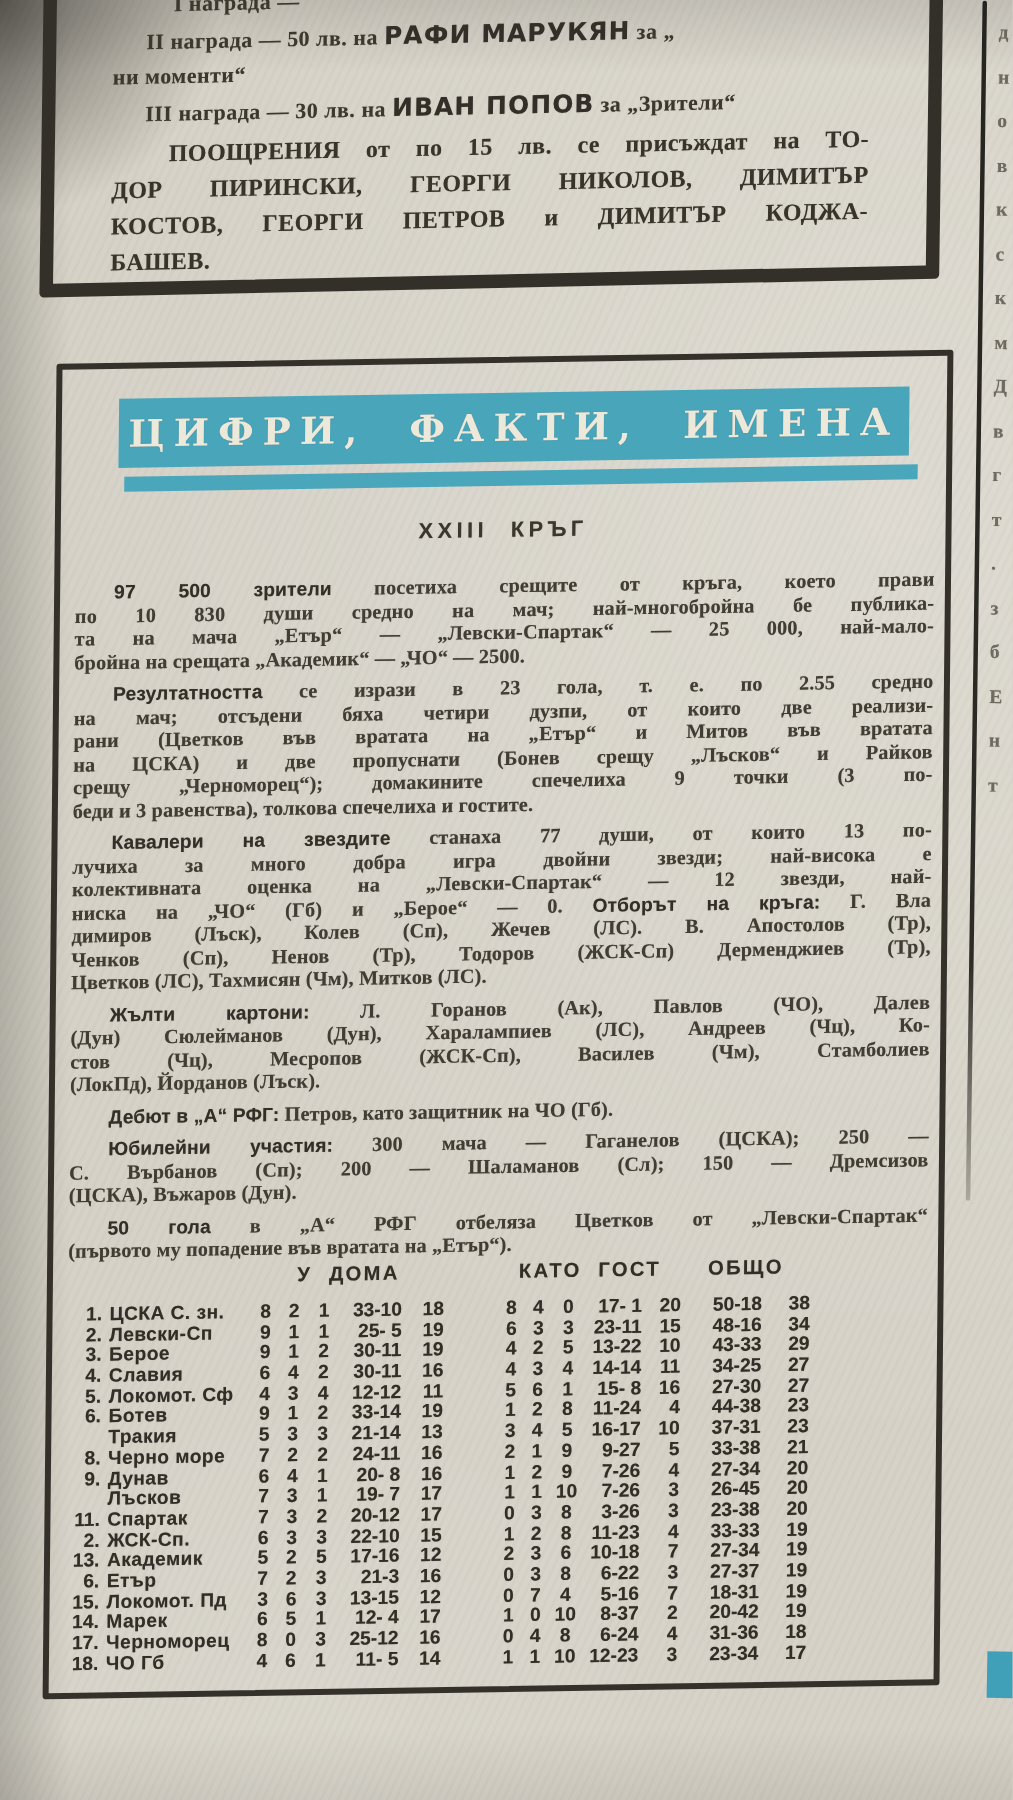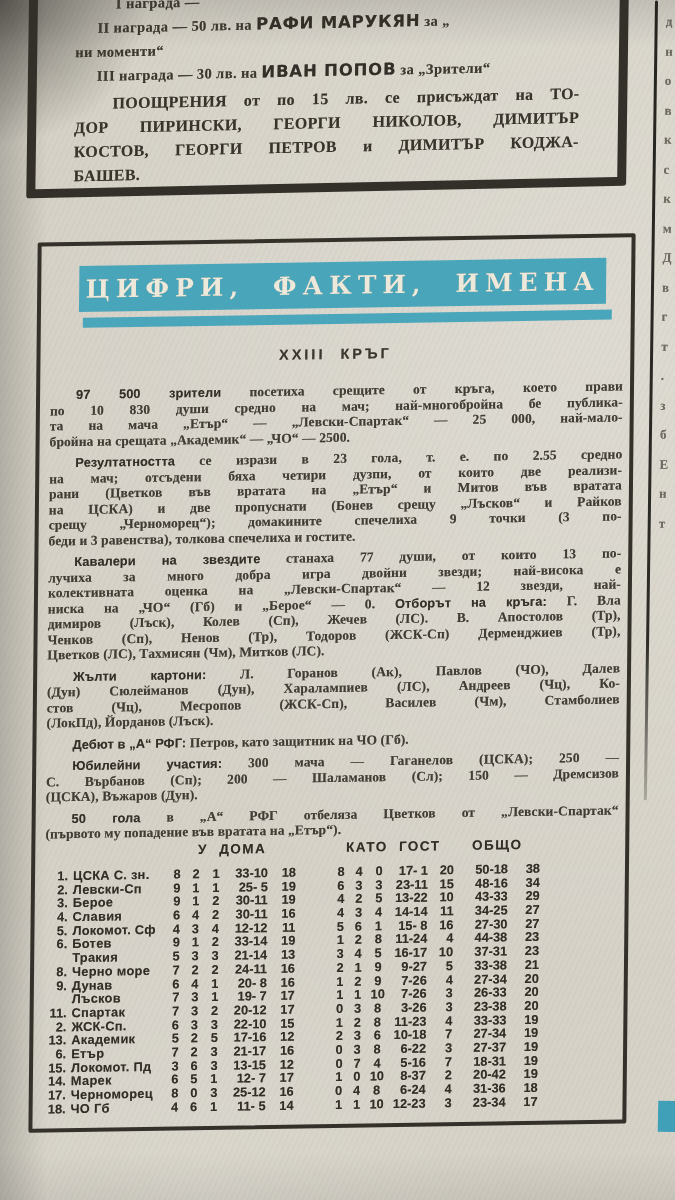--- a/index.html
+++ b/index.html
@@ -350,21 +350,21 @@
             <span class="cl-num">3</span>
             <span class="cl-num">1</span>
             <span class="cl-score">19- 7</span>
             <span class="cl-pts">17</span>
             <span class="cl-gap"></span>
             <span class="cl-num">1</span>
             <span class="cl-num">1</span>
             <span class="cl-num">10</span>
             <span class="cl-score">7-26</span>
             <span class="cl-pts">3</span>
-            <span class="cl-score">26-33</span>
+            <span class="cl-score">26-45</span>
             <span class="cl-pts">20</span>
           </div>
           <div class="trow">
             <span class="cl-rank">11.</span>
             <span class="cl-name">Спартак</span>
             <span class="cl-num">7</span>
             <span class="cl-num">3</span>
             <span class="cl-num">2</span>
             <span class="cl-score">20-12</span>
             <span class="cl-pts">17</span>
@@ -410,21 +410,21 @@
             <span class="cl-pts">7</span>
             <span class="cl-score">27-34</span>
             <span class="cl-pts">19</span>
           </div>
           <div class="trow">
             <span class="cl-rank">6.</span>
             <span class="cl-name">Етър</span>
             <span class="cl-num">7</span>
             <span class="cl-num">2</span>
             <span class="cl-num">3</span>
-            <span class="cl-score">21-17</span>
+            <span class="cl-score">21-3</span>
             <span class="cl-pts">16</span>
             <span class="cl-gap"></span>
             <span class="cl-num">0</span>
             <span class="cl-num">3</span>
             <span class="cl-num">8</span>
             <span class="cl-score">6-22</span>
             <span class="cl-pts">3</span>
             <span class="cl-score">27-37</span>
             <span class="cl-pts">19</span>
           </div>
@@ -444,21 +444,21 @@
             <span class="cl-pts">7</span>
             <span class="cl-score">18-31</span>
             <span class="cl-pts">19</span>
           </div>
           <div class="trow">
             <span class="cl-rank">14.</span>
             <span class="cl-name">Марек</span>
             <span class="cl-num">6</span>
             <span class="cl-num">5</span>
             <span class="cl-num">1</span>
-            <span class="cl-score">12- 7</span>
+            <span class="cl-score">12- 4</span>
             <span class="cl-pts">17</span>
             <span class="cl-gap"></span>
             <span class="cl-num">1</span>
             <span class="cl-num">0</span>
             <span class="cl-num">10</span>
             <span class="cl-score">8-37</span>
             <span class="cl-pts">2</span>
             <span class="cl-score">20-42</span>
             <span class="cl-pts">19</span>
           </div>

